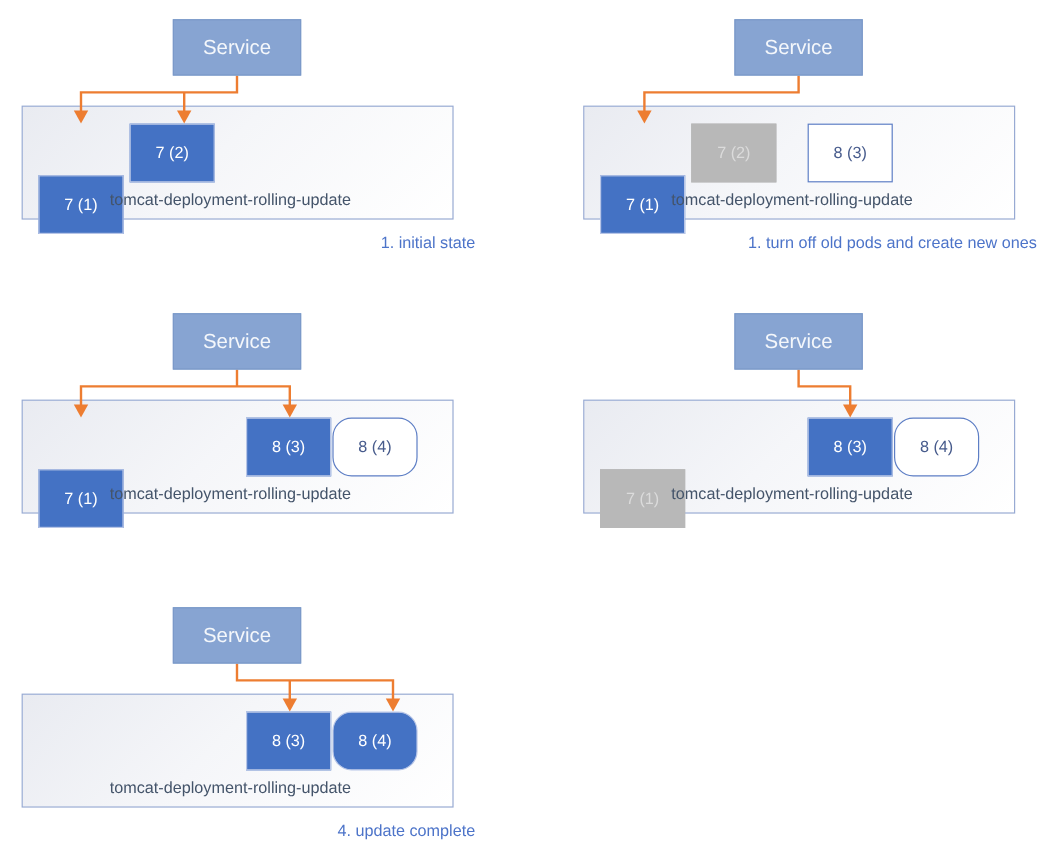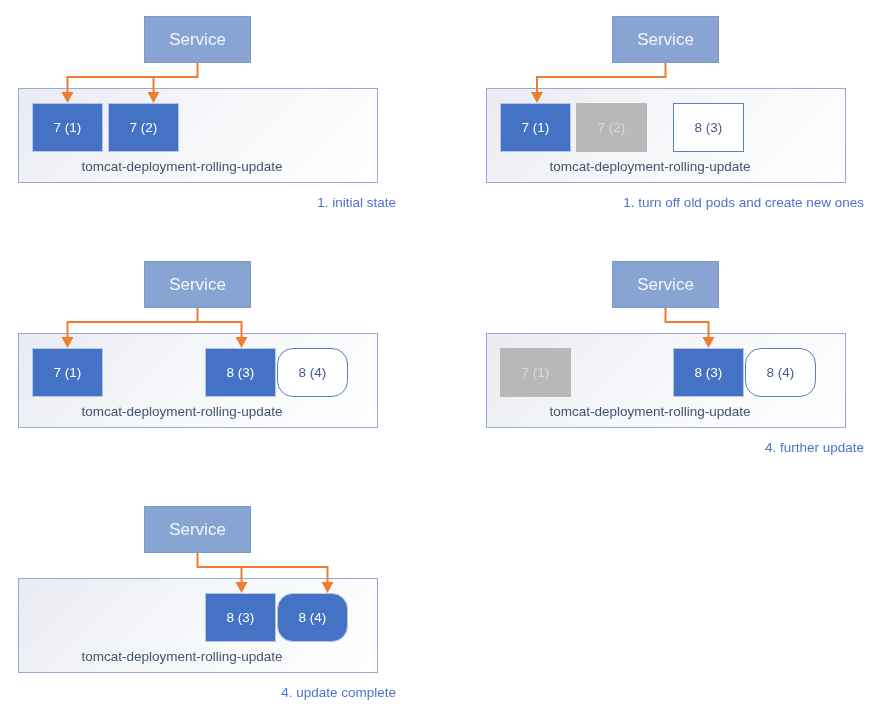--- a/index.html
+++ b/index.html
@@ -34,30 +34,30 @@
     border: 1px solid var(--deployment-border);
     background: linear-gradient(135deg, #e9ebf1 0%, #f5f6f9 45%, #ffffff 100%);
     z-index: 1;
   }
 
   .pod {
     position: absolute; top: 87px; width: 71px; height: 49px;
     display: flex; align-items: center; justify-content: center;
     font-size: 13.5px; z-index: 2;
   }
-  .slot-1 { left: 32px; }
+  .slot-1 { left: 32px; margin-top: 43px; }
   .slot-2 { left: 108px; }
   .slot-3 { left: 205px; }
   .slot-4 { left: 277px; border-radius: 16px; }
   .pod[data-state="active"]  { background: var(--pod-active-fill); color: var(--pod-active-text); border: 1px solid var(--pod-active-border); }
   .pod[data-state="stopped"] { background: var(--pod-stopped-fill); color: var(--pod-stopped-text); border: 1px solid var(--pod-stopped-fill); }
   .pod[data-state="new"]     { background: var(--pod-new-fill); color: var(--pod-new-text); border: 1px solid var(--pod-new-border); }
 
   .deploy-label {
-    position: absolute; left: 2px; top: 143px; width: 360px;
+    position: absolute; left: 12px; top: 143px; width: 360px;
     text-align: center; font-size: 13.5px; color: var(--deployment-label-text);
     z-index: 3;
   }
 
   .caption {
     position: absolute; left: 0; top: 179px; width: 396px;
     text-align: right; font-size: 13.5px; color: var(--caption-text);
     z-index: 3;
   }
 
@@ -121,21 +121,20 @@
     <div class="deployment"></div>
     <div class="pod slot-1" data-state="stopped">7 (1)</div>
     <div class="pod slot-3" data-state="active">8 (3)</div>
     <div class="pod slot-4" data-state="new">8 (4)</div>
     <svg class="arrows" viewBox="0 0 396 200">
       <path d="M197.5 47 V61 H240.5 V78"></path>
       <polygon points="234.5,76 246.5,76 240.5,87"></polygon>
     </svg>
     <div class="service">Service</div>
     <div class="deploy-label">tomcat-deployment-rolling-update</div>
-    <div class="caption">4. further update</div>
   </div>
 
   <div class="panel" id="panel-5">
     <div class="deployment"></div>
     <div class="pod slot-3" data-state="active">8 (3)</div>
     <div class="pod slot-4" data-state="active">8 (4)</div>
     <svg class="arrows" viewBox="0 0 396 200">
       <path d="M197.5 47 V61 H327.5 V78"></path>
       <path d="M241.5 61 V78"></path>
       <polygon points="235.5,76 247.5,76 241.5,87"></polygon>

